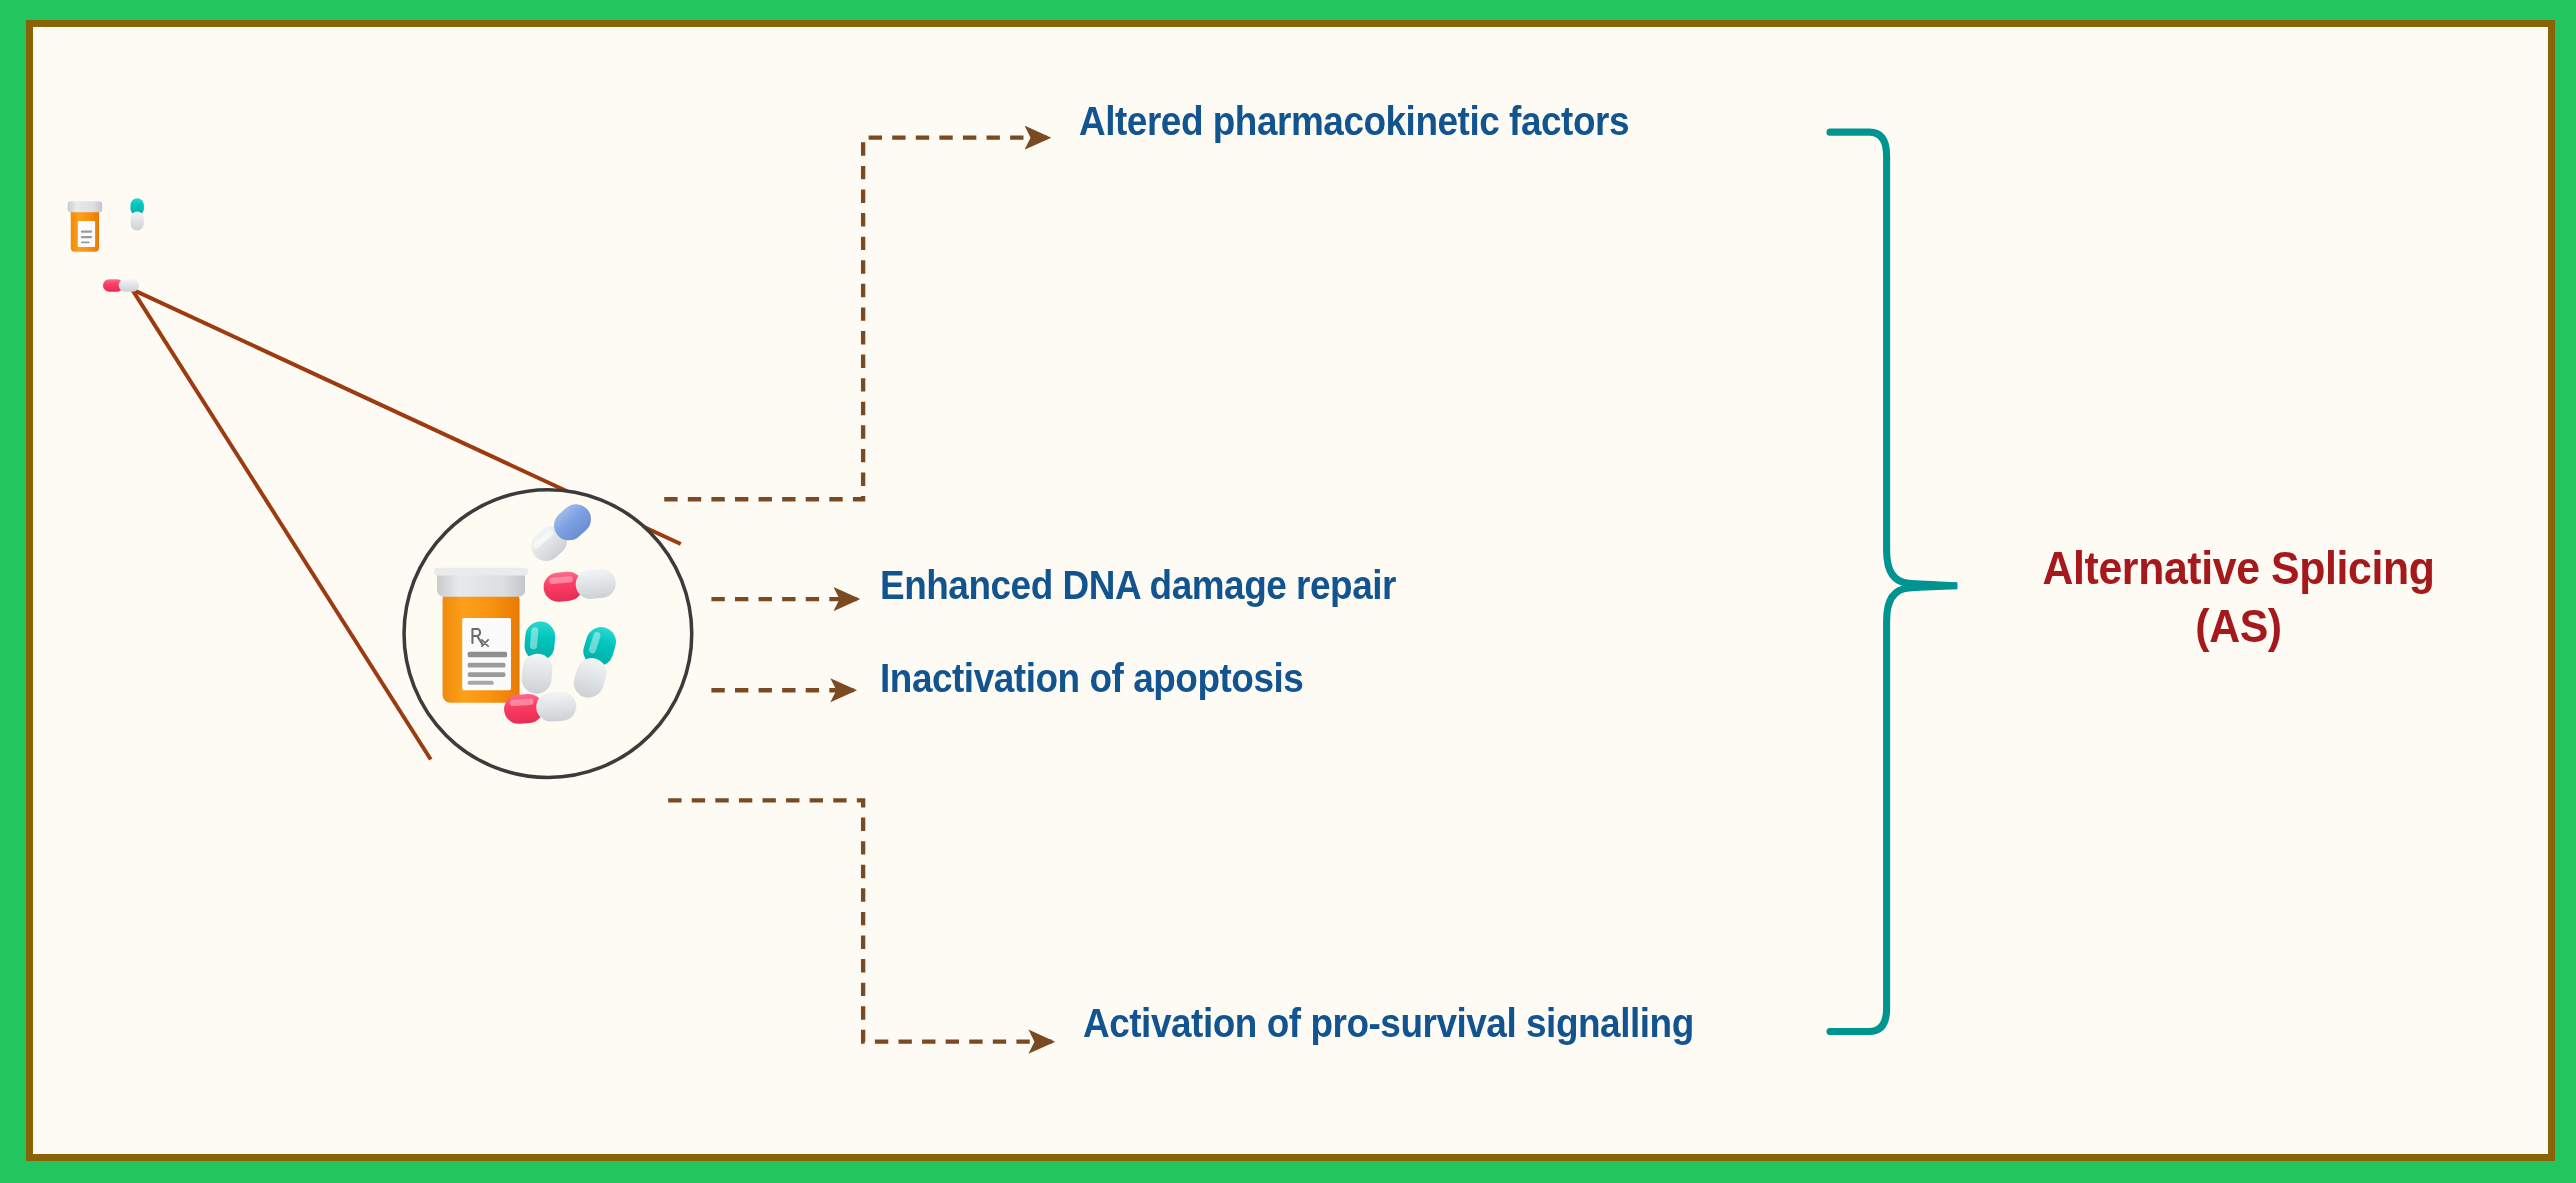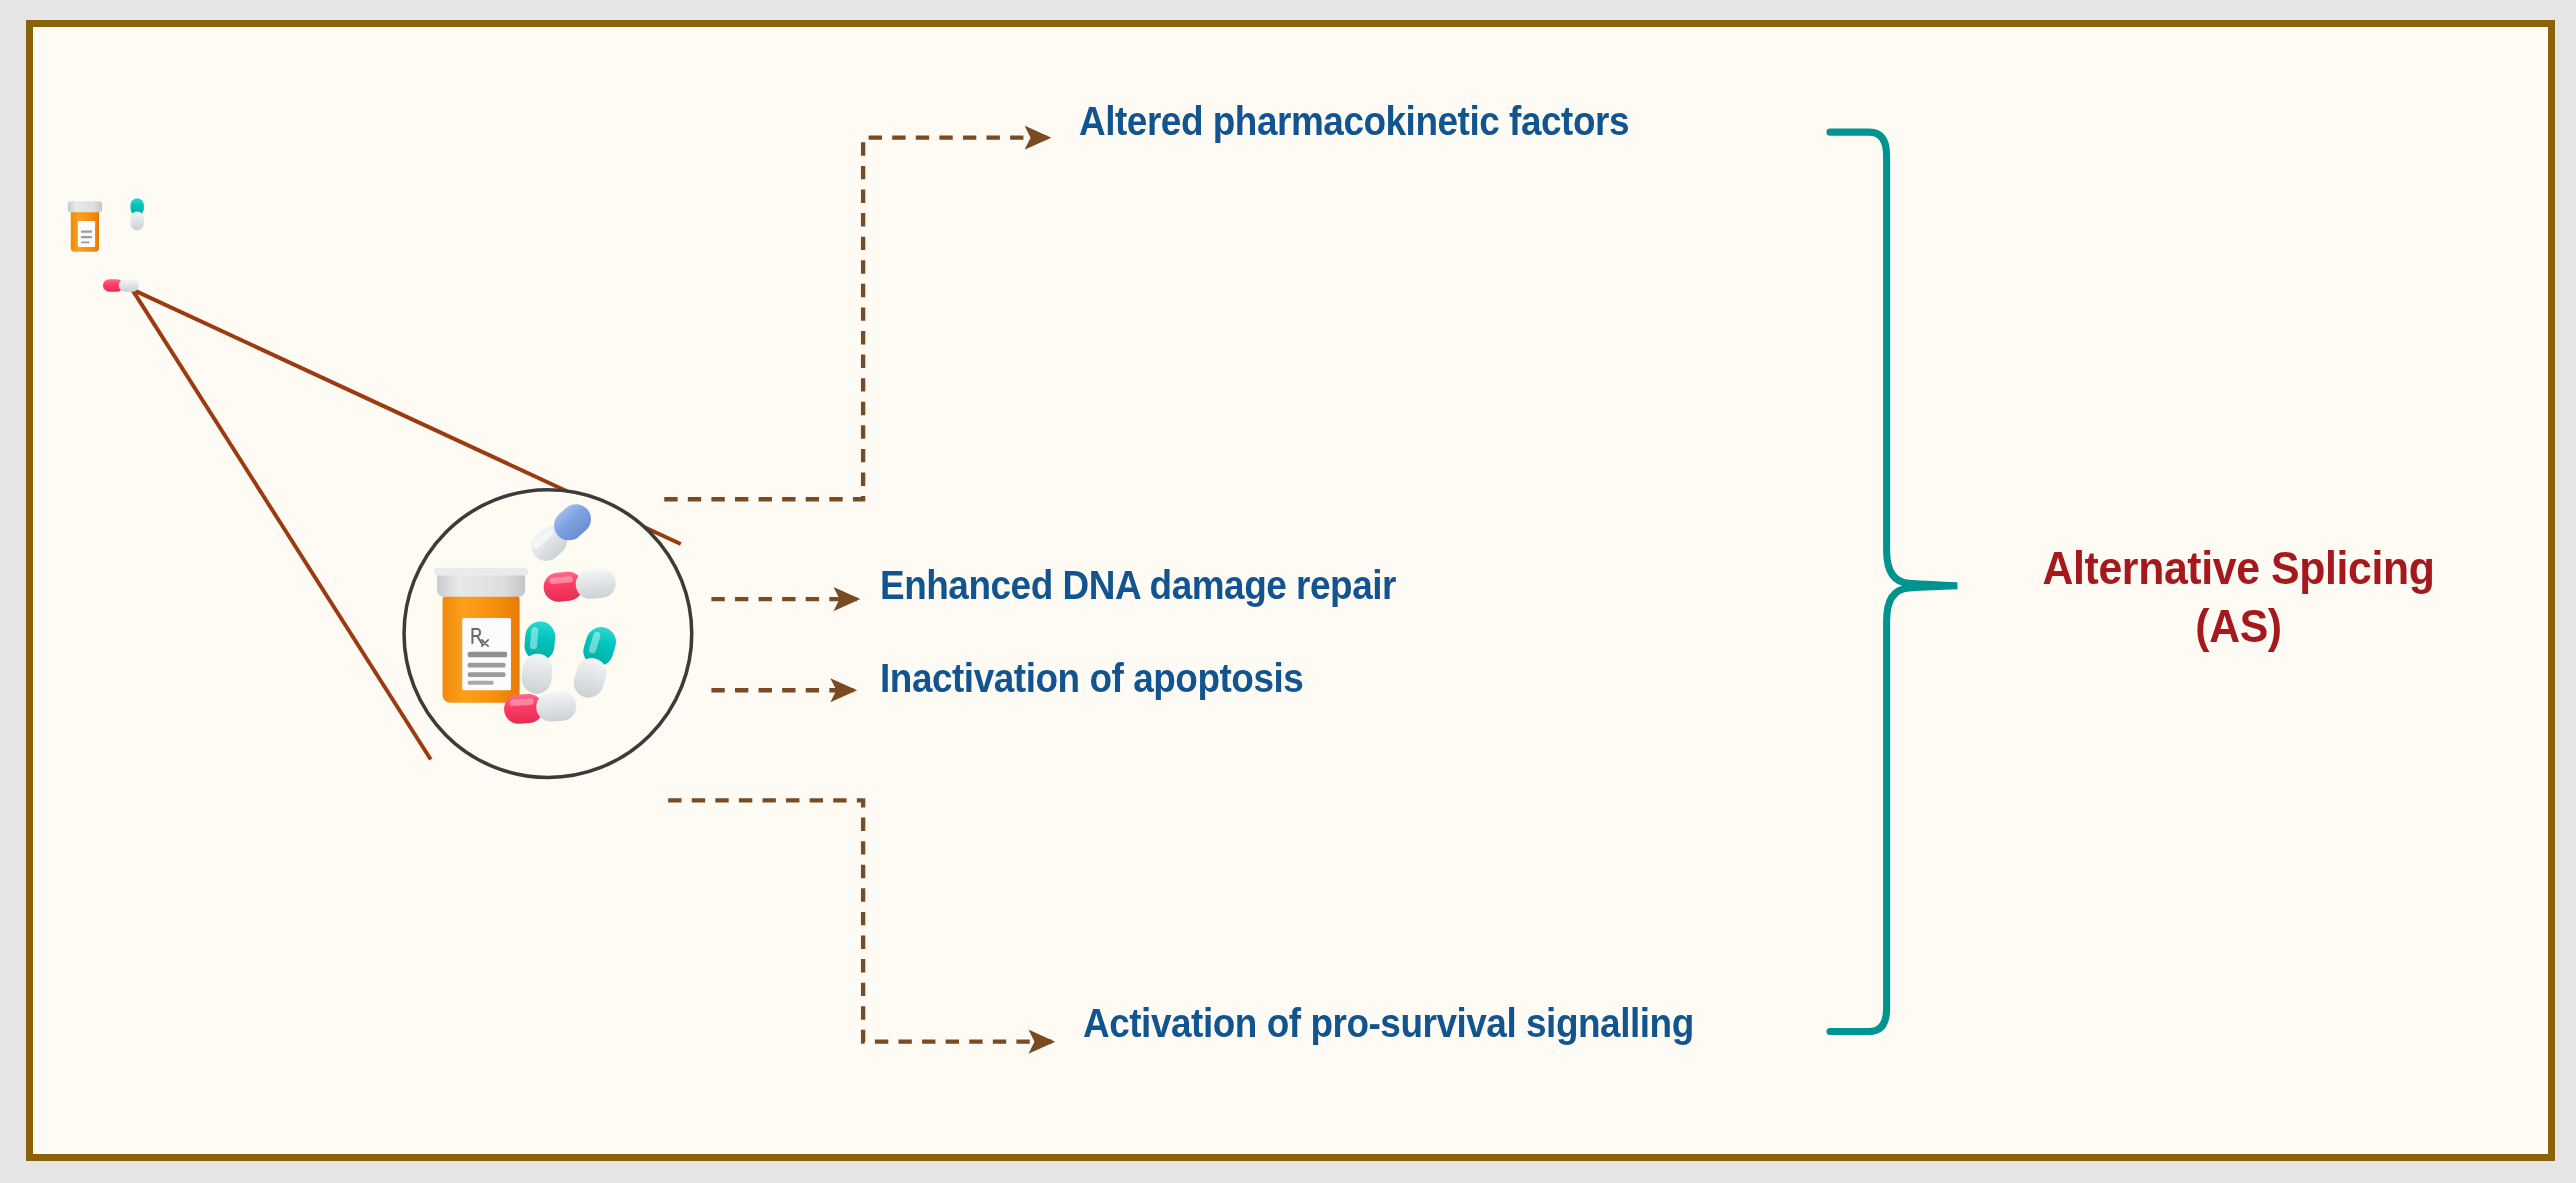--- a/index.html
+++ b/index.html
@@ -5,21 +5,21 @@
   html, body {
     margin: 0;
     padding: 0;
     background: #ffffff;
     font-family: "Liberation Sans", sans-serif;
   }
   #stage {
     position: relative;
     width: 2576px;
     height: 1184px;
-    background: #e5e5e5;
+    background: #22c55e;
     overflow: hidden;
   }
   
   #frame {
     position: absolute;
     left: 26px;
     top: 19.7px;
     width: 2529px;
     height: 1141px;
     box-sizing: border-box;

